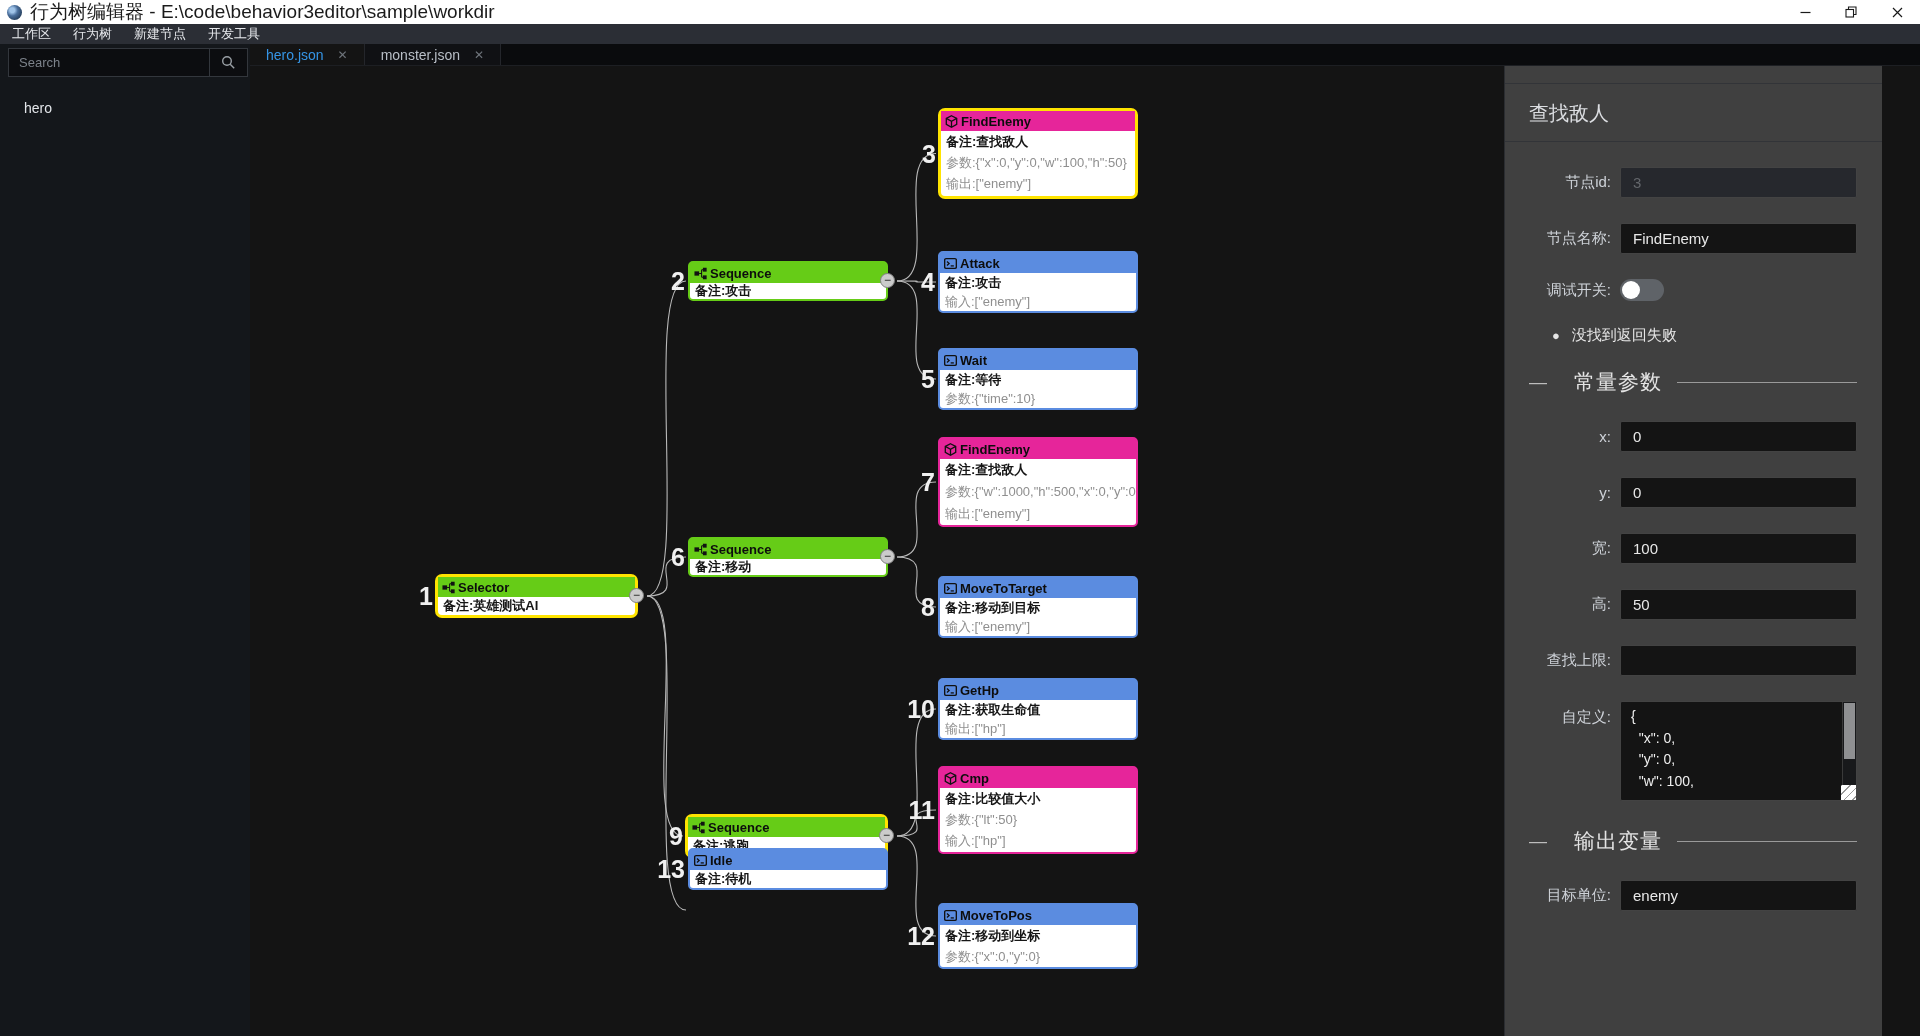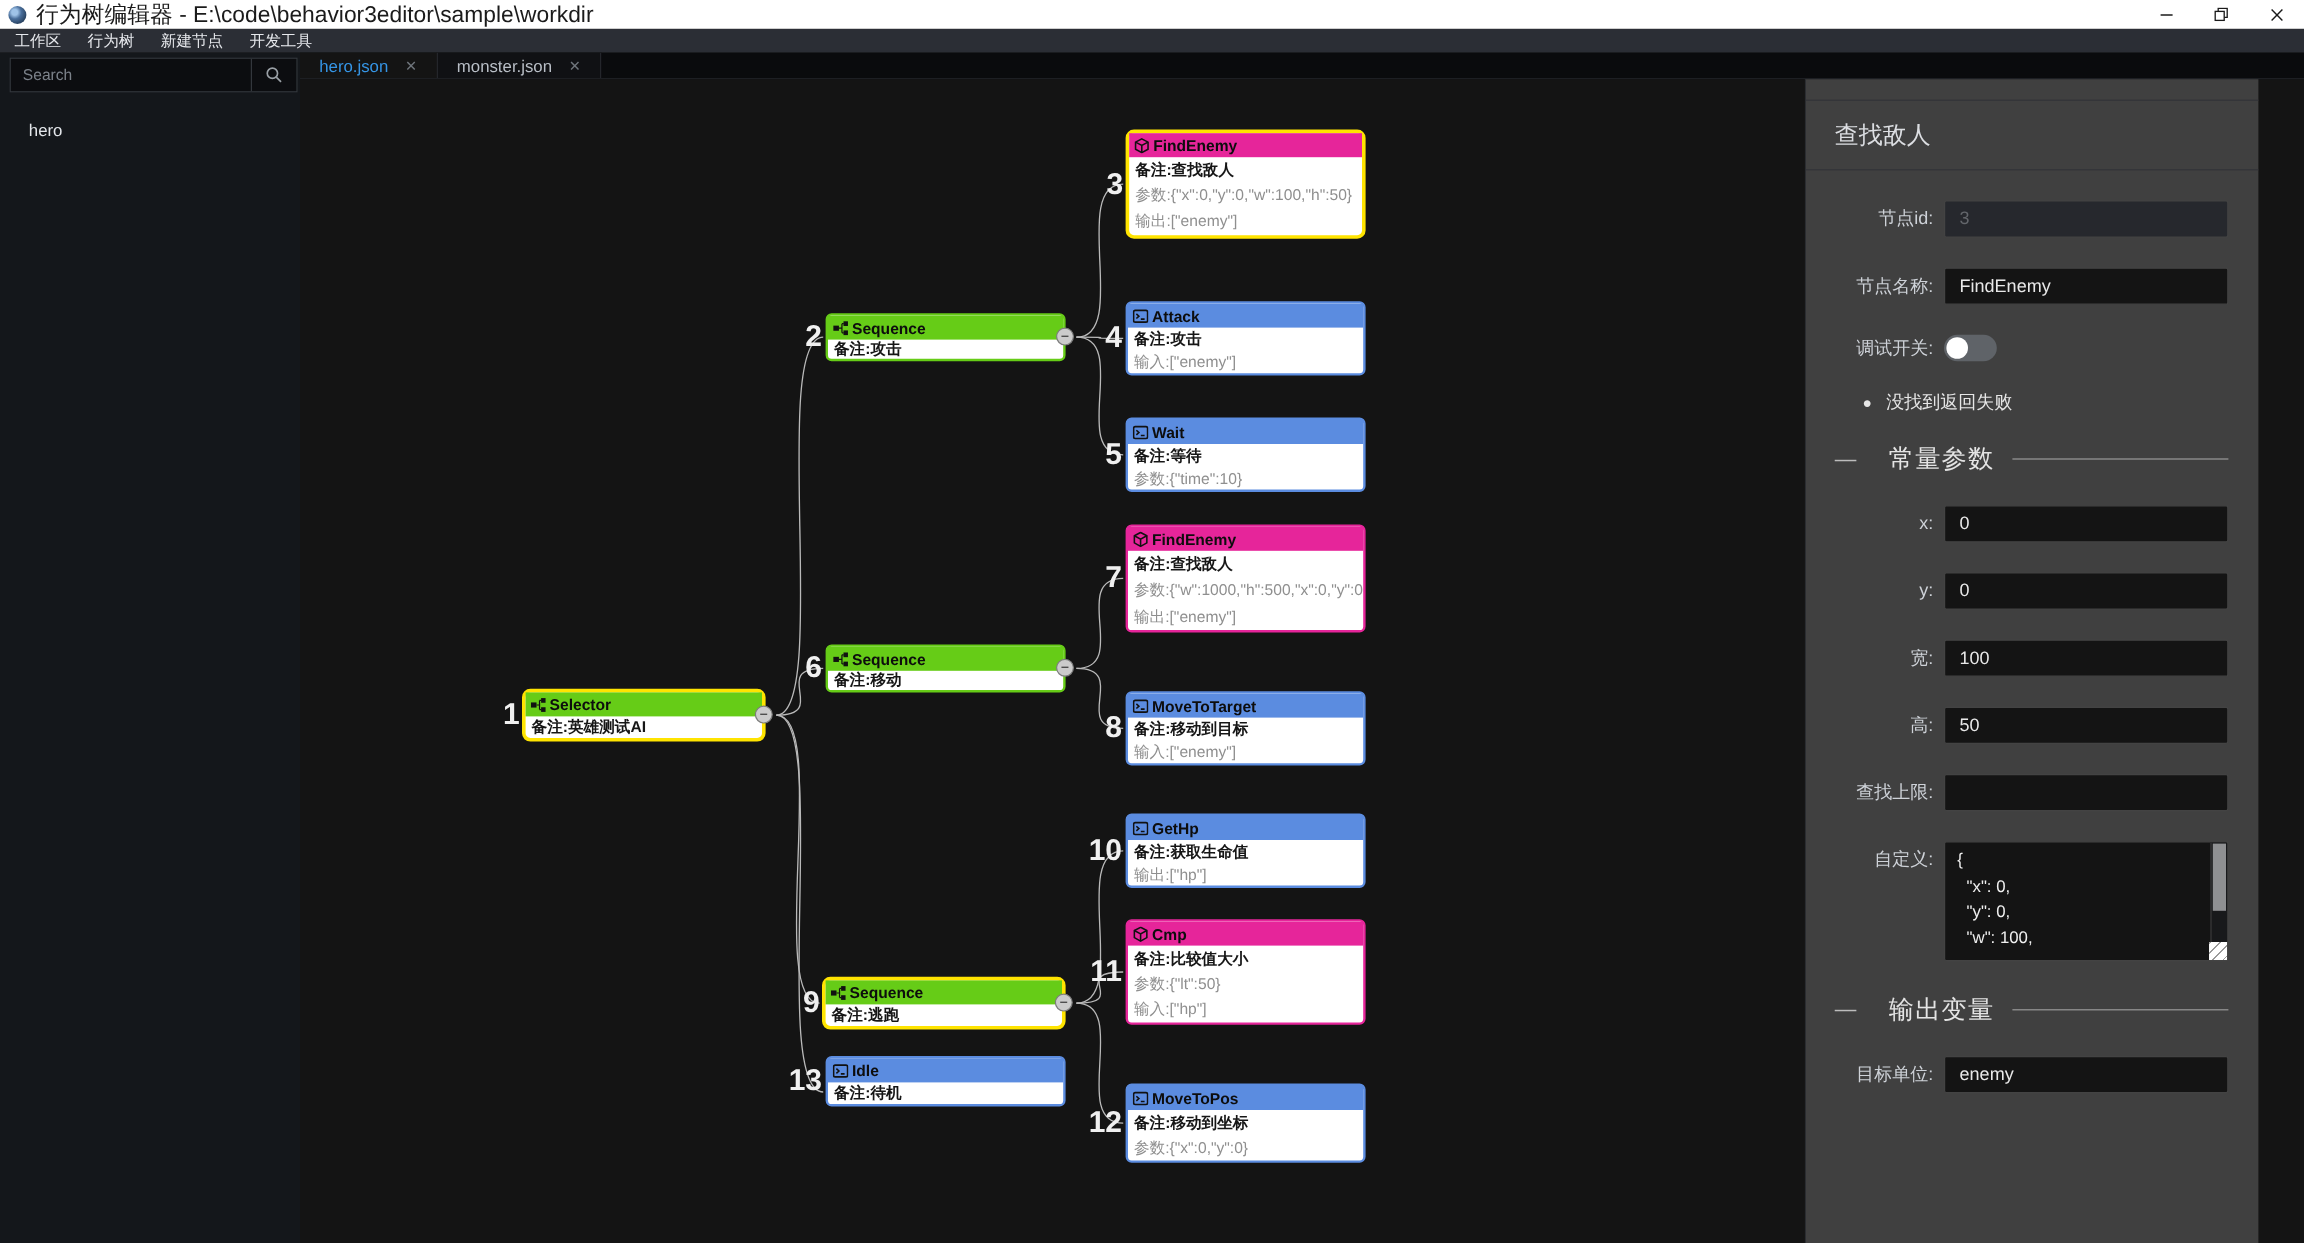--- a/index.html
+++ b/index.html
@@ -373,21 +373,21 @@
                     <path d="M7.2 9.6h3.4" stroke="#111" stroke-width="1.4"></path>
                   </svg>
                 </span>
                 <span class="bt-name">MoveToPos</span>
               </div>
               <div class="bt-body" style="line-height:21px">
                 <div class="bt-desc">备注:移动到坐标</div>
                 <div class="bt-extra">参数:{"x":0,"y":0}</div>
               </div>
             </div>
-            <div class="bt-node" style="left: 438px; top: 814px; width: 200px; height: 42px; border-color: rgb(91, 140, 224);">
+            <div class="bt-node" style="left: 438px; top: 782px; width: 200px; height: 42px; border-color: rgb(91, 140, 224);">
               <div class="bt-num">13</div>
               <div class="bt-head" style="background:#5b8ce0">
                 <span class="bt-icon">
                   <svg viewBox="0 0 14 14" width="13" height="13">
                     <rect x="0.7" y="1.7" width="12.6" height="10.6" rx="1.5" fill="none" stroke="#111" stroke-width="1.5"></rect>
                     <path d="M3.2 4.9l2.3 2.1-2.3 2.1" fill="none" stroke="#111" stroke-width="1.4"></path>
                     <path d="M7.2 9.6h3.4" stroke="#111" stroke-width="1.4"></path>
                   </svg>
                 </span>
                 <span class="bt-name">Idle</span>

